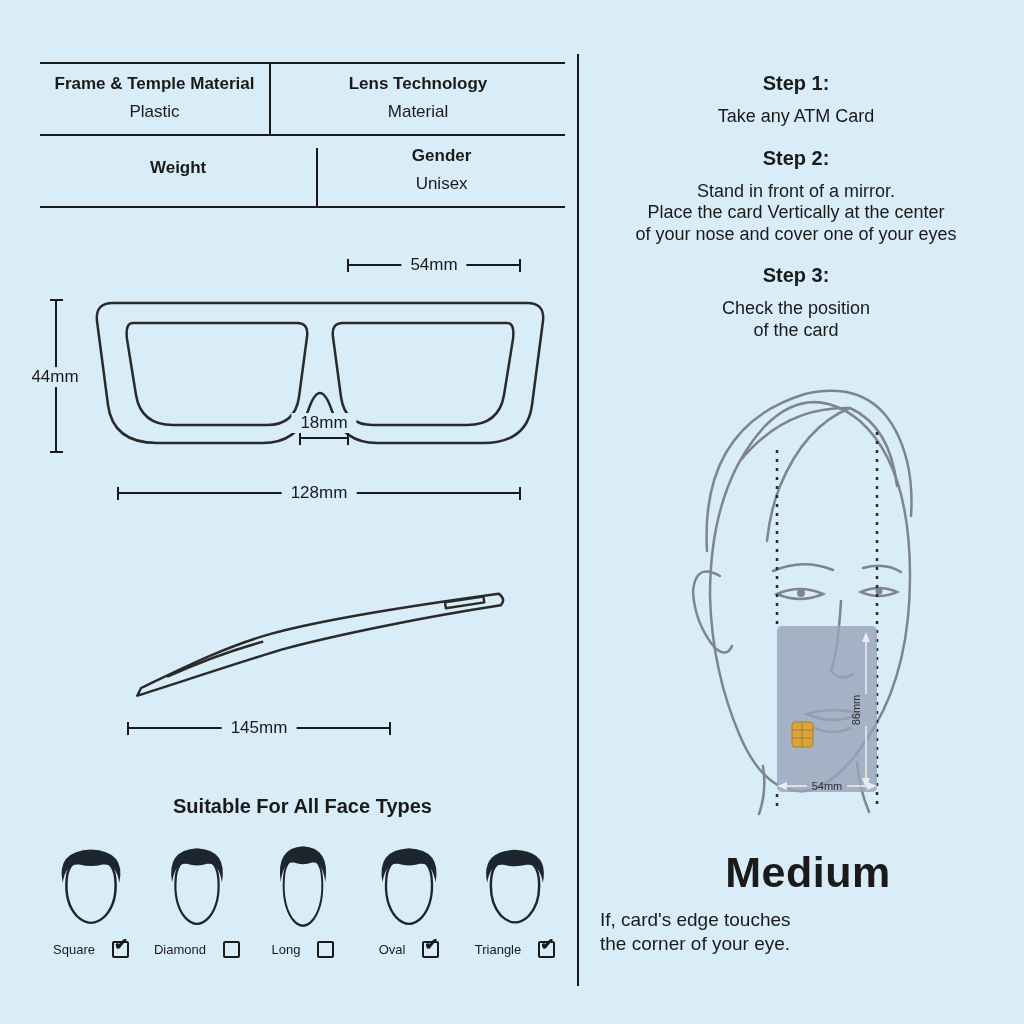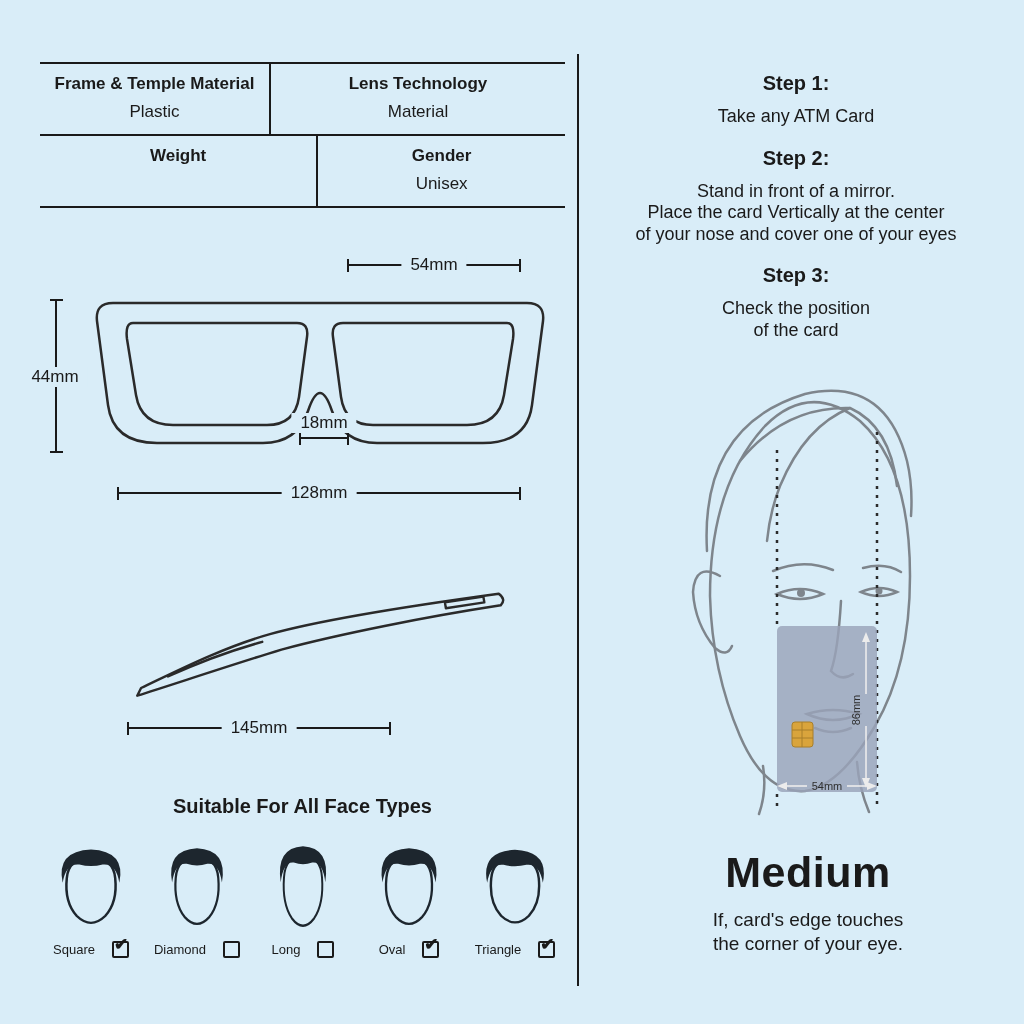--- a/index.html
+++ b/index.html
@@ -10,21 +10,21 @@
   html,body{margin:0;padding:0;background:#cfe6f3;}
   body{font-family:"Liberation Sans", sans-serif;color:var(--ink);}
   .canvas{position:relative;width:1024px;height:1024px;background:var(--bg);overflow:hidden;margin:0 auto;}
 
   
   .spec-table{position:absolute;left:40px;top:62px;width:525px;border-top:2px solid var(--ink);}
   .spec-row{display:flex;border-bottom:2px solid var(--ink);}
   .spec-cell{padding:10px 4px 12px;text-align:center;box-sizing:border-box;}
   .spec-row.r1 .spec-cell:first-child{width:44%;border-right:2px solid var(--ink);}
   .spec-row.r1 .spec-cell:last-child{width:56%;}
-  .spec-row.r2 .spec-cell:first-child{width:53%;border-right:2px solid var(--ink);}
+  .spec-row.r2 .spec-cell:first-child{width:53%;border-right:2px solid var(--ink);margin-top:12px;}
   .spec-row.r2 .spec-cell:last-child{width:47%;}
   .spec-label{font-weight:bold;font-size:17px;margin-bottom:8px;}
   .spec-value{font-size:17px;}
 
   
   .hline{position:absolute;height:0;border-top:2px solid var(--ink);}
   .hline::before,.hline::after{content:"";position:absolute;top:-7px;width:2px;height:13px;background:var(--ink);}
   .hline::before{left:-1px}.hline::after{right:-1px}
   .vline{position:absolute;width:0;border-left:2px solid var(--ink);}
   .vline::before,.vline::after{content:"";position:absolute;left:-7px;height:2px;width:13px;background:var(--ink);}
@@ -52,21 +52,21 @@
   
   .divider{position:absolute;left:577px;top:54px;width:2px;height:932px;background:var(--ink);}
 
   
   .steps{position:absolute;left:588px;top:72px;width:416px;text-align:center;}
   .step-title{font-weight:bold;font-size:20px;margin:19px 0 11px;}
   .step:first-child .step-title{margin-top:0;}
   .step-text{font-size:18px;line-height:1.2;white-space:pre-line;}
   .fitguide{position:absolute;left:645px;top:366px;width:320px;height:452px;}
   .result{position:absolute;left:600px;top:848px;width:416px;text-align:center;font-size:43px;font-weight:bold;letter-spacing:.5px;}
-  .result-note{position:absolute;left:600px;top:908px;width:416px;text-align:center;font-size:19px;line-height:1.25;white-space:pre-line;}
+  .result-note{position:absolute;left:600px;top:908px;width:416px;font-size:19px;line-height:1.25;white-space:pre-line;}
 </style>
 </head>
 <body>
 
 <div class="canvas">
 
   <div class="spec-table">
     <div class="spec-row r1">
       <div class="spec-cell">
         <div class="spec-label">Frame &amp; Temple Material</div>

